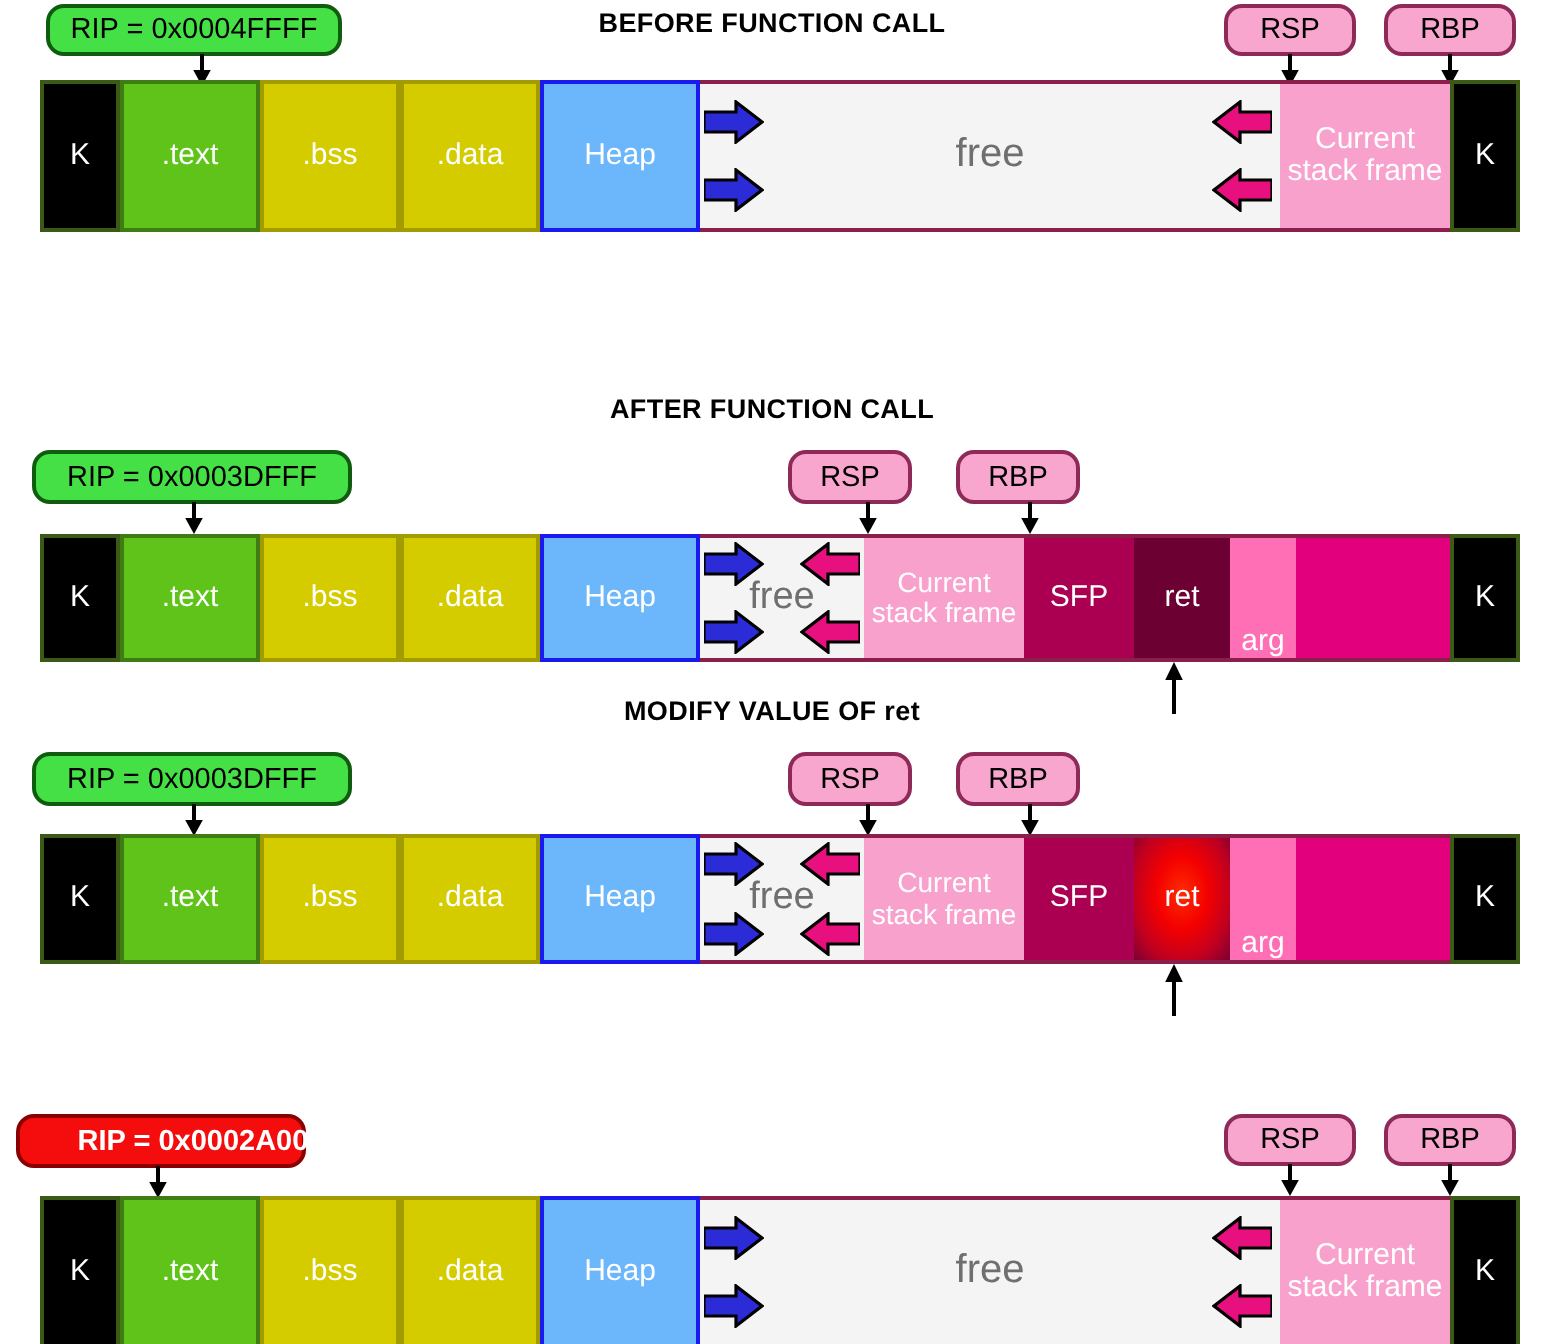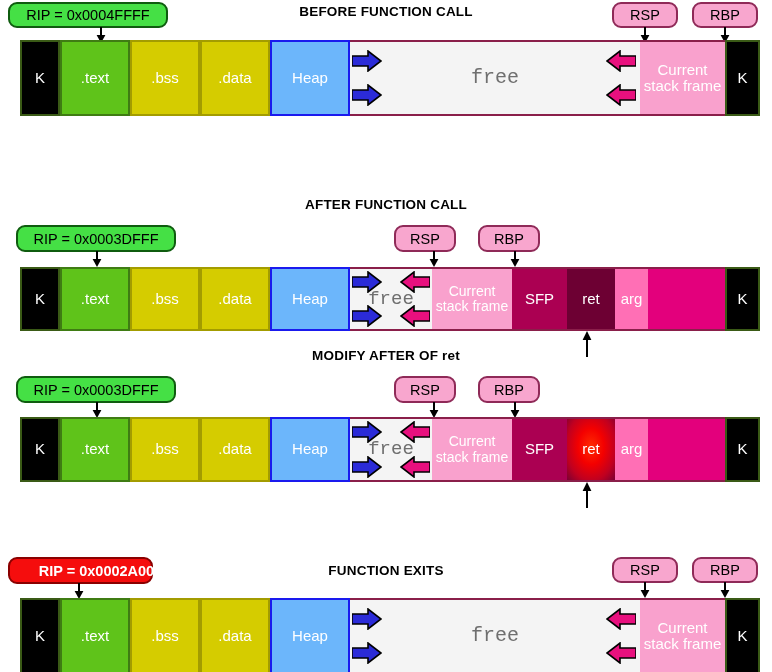--- a/index.html
+++ b/index.html
@@ -21,29 +21,29 @@
   .seg{
     position:absolute;top:0;bottom:0;box-sizing:border-box;
     display:flex;align-items:center;justify-content:center;
     color:#ffffff;font-size:15px;line-height:1.08;text-align:center;
   }
   .seg.kernel{background:#000000;border:2px solid #3a5a16;}
   .seg.text  {background:#5fc31a;border:2px solid #3f7c13;}
   .seg.bss   {background:#d5cc00;border:2px solid #a39c00;}
   .seg.data  {background:#d5cc00;border:2px solid #a39c00;}
   .seg.heap  {background:#6cb6fb;border:2px solid #1a1aee;}
-  .seg.free  {background:#f4f4f4;border-top:2px solid #8a1f4a;border-bottom:2px solid #8a1f4a;color:#6f6f6f;font-size:20px;font-family:Liberation Mono, monospace;}
+  .seg.free  {background:#f4f4f4;border-top:2px solid #8a1f4a;border-bottom:2px solid #8a1f4a;color:#6f6f6f;font-size:20px;}
   .seg.csf   {background:#f9a1cd;border-top:2px solid #8a1f4a;border-bottom:2px solid #8a1f4a;}
   .seg.sfp   {background:#ab0052;border-top:2px solid #8a1f4a;border-bottom:2px solid #8a1f4a;}
   .seg.ret   {background:#6d0033;border-top:2px solid #8a1f4a;border-bottom:2px solid #8a1f4a;}
   .seg.ret-hot{
     background:radial-gradient(ellipse at 50% 45%, #ff2b00 0%, #f40000 38%, #c00020 72%, #7a0033 100%);
     border-top:2px solid #8a1f4a;border-bottom:2px solid #8a1f4a;
   }
-  .seg.arg   {background:#ff6fb5;border-top:2px solid #8a1f4a;border-bottom:2px solid #8a1f4a;}
+  .seg.arg   {background:#ff6fb5;border-top:2px solid #8a1f4a;border-bottom:2px solid #8a1f4a;align-items:flex-end;}
   .seg.stackrest{background:#e3007c;border-top:2px solid #8a1f4a;border-bottom:2px solid #8a1f4a;}
   .seg .lbl{pointer-events:none;}
   .seg.free .lbl{color:#6f6f6f;}
 
   
   .arrowpair{position:absolute;top:0;bottom:0;width:34px;pointer-events:none;}
   .arw{position:absolute;width:30px;height:22px;}
   .arw svg{display:block;width:30px;height:22px;}
 
   
@@ -61,21 +61,21 @@
   
   .conn{position:absolute;pointer-events:none;}
   .conn svg{display:block;}
 </style>
 </head>
 <body>
 
 <div class="diagram" style="top:0;height:150px;">
   <div class="title" style="top:4px;">BEFORE FUNCTION CALL</div>
 
-  <div class="chip green" style="left:8px;top:2px;width:160px;height:26px;">RIP = 0x0004FFFF</div>
+  <div class="chip green" style="left:23px;top:2px;width:148px;height:26px;">RIP = 0x0004FFFF</div>
   <div class="conn" style="left:94px;top:27px;">
     <svg width="14" height="16" viewBox="0 0 14 16">
         <line x1="7" y1="0" x2="7" y2="10" stroke="#000" stroke-width="2"></line>
         <polygon points="7,16 2.6,8 11.4,8" fill="#000"></polygon>
       </svg>
   </div>
 
   <div class="chip pinkchip" style="left:612px;top:2px;width:66px;height:26px;">RSP</div>
   <div class="conn" style="left:638px;top:27px;">
     <svg width="14" height="16" viewBox="0 0 14 16">
@@ -240,21 +240,21 @@
 
   <div class="conn" style="left:580px;top:142px;">
     <svg width="14" height="26" viewBox="0 0 14 26">
         <line x1="7" y1="26" x2="7" y2="8" stroke="#000" stroke-width="2"></line>
         <polygon points="7,0 2.6,9 11.4,9" fill="#000"></polygon>
       </svg>
   </div>
 </div>
 
 <div class="diagram" style="top:340px;height:200px;">
-  <div class="title" style="top:8px;">MODIFY AFTER OF ret</div>
+  <div class="title" style="top:8px;">MODIFY VALUE OF ret</div>
 
   <div class="chip green" style="left:16px;top:36px;width:160px;height:27px;">RIP = 0x0003DFFF</div>
   <div class="conn" style="left:90px;top:62px;">
     <svg width="14" height="16" viewBox="0 0 14 16">
         <line x1="7" y1="0" x2="7" y2="10" stroke="#000" stroke-width="2"></line>
         <polygon points="7,16 2.6,8 11.4,8" fill="#000"></polygon>
       </svg>
   </div>
 
   <div class="chip pinkchip" style="left:394px;top:36px;width:62px;height:27px;">RSP</div>
@@ -340,21 +340,20 @@
 
   <div class="conn" style="left:580px;top:142px;">
     <svg width="14" height="26" viewBox="0 0 14 26">
         <line x1="7" y1="26" x2="7" y2="8" stroke="#000" stroke-width="2"></line>
         <polygon points="7,0 2.6,9 11.4,9" fill="#000"></polygon>
       </svg>
   </div>
 </div>
 
 <div class="diagram" style="top:540px;height:132px;">
-  <div class="title" style="top:23px;">FUNCTION EXITS</div>
 
   <div class="chip red" style="left:8px;top:17px;width:145px;height:27px;">RIP = 0x0002A000</div>
   <div class="conn" style="left:72px;top:43px;">
     <svg width="14" height="16" viewBox="0 0 14 16">
         <line x1="7" y1="0" x2="7" y2="10" stroke="#000" stroke-width="2"></line>
         <polygon points="7,16 2.6,8 11.4,8" fill="#000"></polygon>
       </svg>
   </div>
 
   <div class="chip pinkchip" style="left:612px;top:17px;width:66px;height:26px;">RSP</div>

